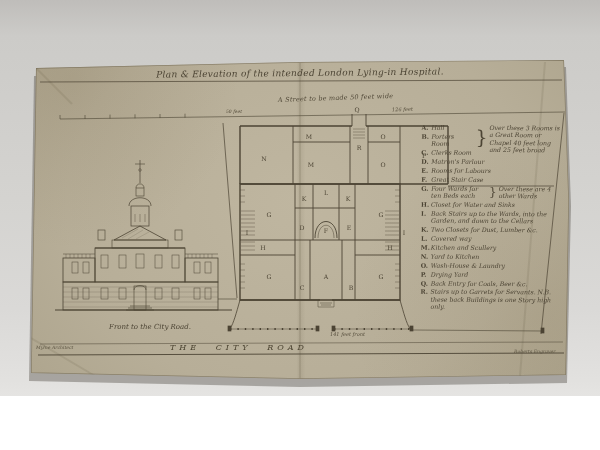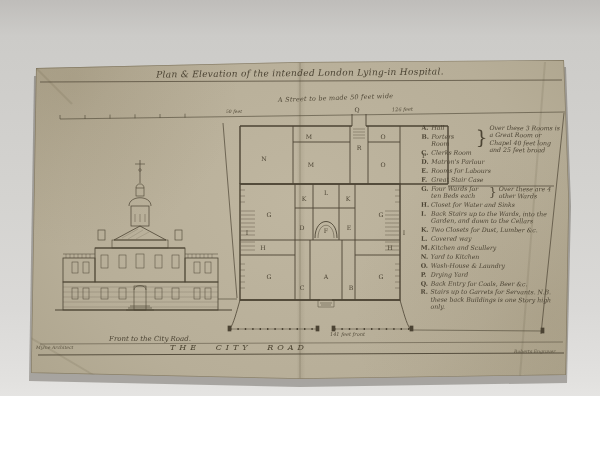--- a/index.html
+++ b/index.html
@@ -38,21 +38,21 @@
     position:absolute; left:278px; top:94px; font-style:italic; font-size:6.5px;
     color:#534b3a; transform:rotate(-2deg); letter-spacing:.2px;
   }
   .street-dim{position:absolute; left:392px; top:106px; font-style:italic; font-size:5px; color:#534b3a; transform:rotate(-2deg);}
   .scale-label{position:absolute; left:226px; top:109px; font-style:italic; font-size:4.5px; color:#534b3a;}
   .front-dim{position:absolute; left:330px; top:331px; font-style:italic; font-size:5px; color:#534b3a;}
   .road-label{
     position:absolute; left:170px; top:343px; width:300px; text-align:left;
     font-style:italic; font-size:8px; letter-spacing:4px; word-spacing:9px; color:#49412f;
   }
-  .elev-caption{position:absolute; left:70px; top:323px; width:160px; text-align:center; font-style:italic; font-size:7px; color:#4c4434;margin-top:12px;}
+  .elev-caption{position:absolute; left:70px; top:323px; width:160px; text-align:center; font-style:italic; font-size:7px; color:#4c4434;}
   .credit-left{position:absolute; left:36px; top:345px; font-style:italic; font-size:4.6px; color:#5a5240;}
   .credit-right{position:absolute; left:514px; top:349px; font-style:italic; font-size:4.6px; color:#5a5240;}
   .legend{
     position:absolute; left:421px; top:124px; width:142px;
     font-size:6.2px; line-height:1.18; color:#4c4434;
     display:flex; flex-direction:column; gap:1.6px;
     transform:rotate(.3deg);
   }
   .lg-row{display:flex; align-items:flex-start;}
   .lg-letter{width:10px; flex:none; font-weight:bold; font-style:normal;}

